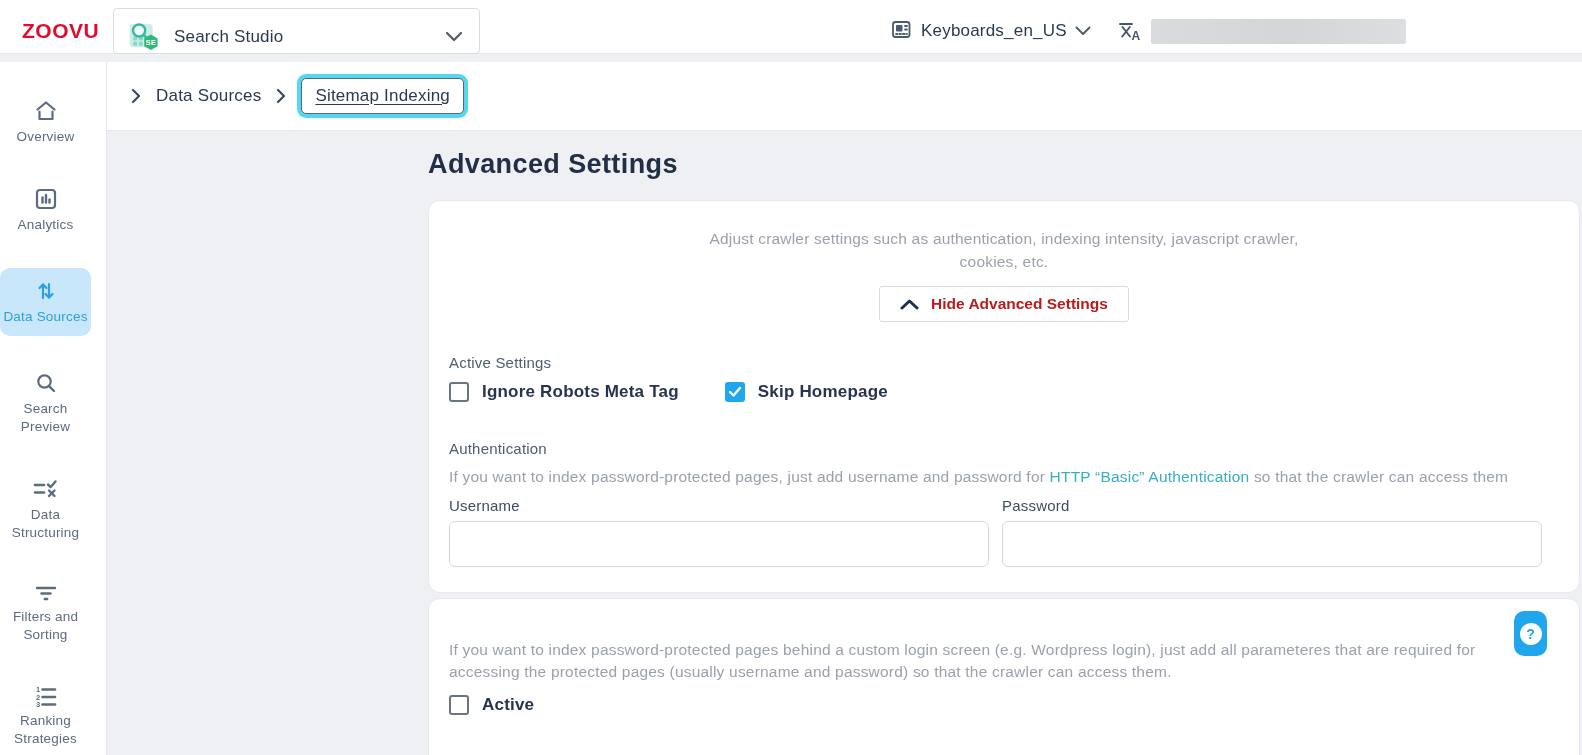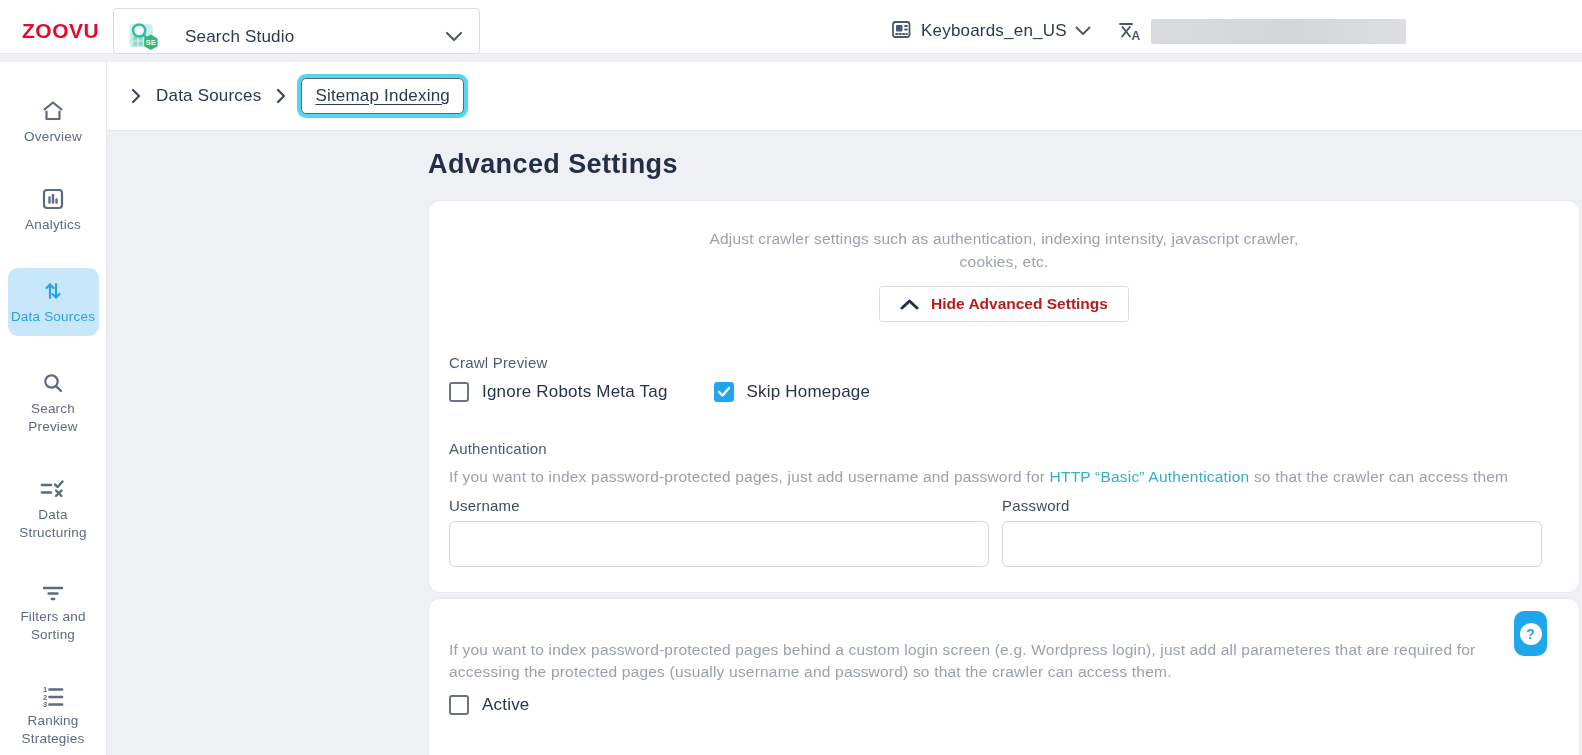--- a/index.html
+++ b/index.html
@@ -8,32 +8,32 @@
   .screen { position:relative; width:1582px; height:755px; background:#eef0f4; overflow:hidden; }
 
   
   .topbar { position:absolute; left:0; top:0; width:1582px; height:54px; background:#fff;
             border-bottom:1px solid #e6e8ec; z-index:10; }
   .logo { position:absolute; left:22px; top:0; height:62px; display:flex; align-items:center;
           font-size:21px; font-weight:800; color:#e30b2d; letter-spacing:.5px; text-transform:uppercase; }
   .app-picker { position:absolute; left:113px; top:8px; width:367px; height:46px; background:#fff;
                 border:1px solid #d9dde3; border-radius:4px; display:flex; align-items:center;
                 padding:11px 16px 0 12px; cursor:pointer; }
-  .app-picker .label { margin-left:25px; font-size:17px; color:#2b3950; font-weight:500; }
+  .app-picker .label { margin-left:14px; font-size:17px; color:#2b3950; font-weight:500; }
   .app-picker .chev { margin-left:auto; display:flex; }
   .top-right { position:absolute; left:890px; top:0; height:62px; display:flex; align-items:center; }
   .ws-label { margin-left:8px; font-size:17px; color:#2b3950; font-weight:500; }
   .ws-chev { margin-left:8px; display:flex; }
   .translate { margin-left:26px; display:flex; }
   .redacted { margin-left:8px; width:255px; height:25px; border-radius:2px;
               background:linear-gradient(90deg,#d9dbde 0%,#d3d5d9 55%,#dcdee1 100%); }
 
   
   .sidebar { position:absolute; left:0; top:62px; bottom:0; width:107px; background:#fff;
-             border-right:1px solid #e6e8ec; display:flex; flex-direction:column; align-items:center;
+             border-right:1px solid #e6e8ec; display:flex; flex-direction:column; 
              padding-top:30px; z-index:5; }
   .side-item { width:91px; display:flex; flex-direction:column; align-items:center;
                margin-bottom:28px; padding:6px 2px; border-radius:10px; cursor:pointer; }
   .side-item .ic { display:flex; }
   .side-item .lbl { margin-top:4px; font-size:13.5px; line-height:18px; color:#5d6b80; text-align:center; }
   .side-item.active { background:#c8e7fb; padding:10px 2px; }
   .side-item.active .lbl { color:#2e9fdd; }
 
   
   .crumbbar { position:absolute; left:107px; top:62px; right:0; height:69px; background:#fff;
@@ -60,21 +60,21 @@
               border-radius:3px; padding:7px 20px; height:36px; cursor:pointer; }
   .hide-btn .t { font-size:15.5px; font-weight:700; color:#b91c1c; }
 
   .sec-label { font-size:15px; color:#4e5c72; }
   .mt-crawl { margin-top:32px; }
   .cb-row { display:flex; align-items:center; gap:46px; margin-top:11px; }
   .cb-item { display:flex; align-items:center; gap:13px; cursor:pointer; }
   .cb-box { width:20px; height:20px; border:2px solid #6a7482; border-radius:3px; background:#fff;
             flex:0 0 auto; display:flex; align-items:center; justify-content:center; }
   .cb-box.checked { border-color:#1fa6ec; background:#1fa6ec; }
-  .cb-lbl { font-size:17px; color:#27344d; font-weight:400; }
+  .cb-lbl { font-size:17px; color:#27344d; font-weight:700; }
 
   .mt-auth { margin-top:38px; }
   .auth-desc { margin-top:10px; font-size:15.5px; line-height:20px; color:#9aa1ad; }
   .auth-desc .lnk { color:#36aec5; cursor:pointer; }
   .field-labels { display:flex; margin-top:10px; }
   .field-labels .fl { width:553px; font-size:15px; color:#3e4d63; }
   .inputs-row { display:flex; gap:13px; margin-top:7px; }
   .txt-input { width:540px; height:46px; border:1px solid #d3d7dd; border-radius:6px; background:#fff;
                font-size:16px; color:#27344d; padding:0 12px; outline:none; font-family:inherit; }
 
@@ -260,21 +260,21 @@
         <button class="hide-btn">
           <span style="display:flex">
             <svg width="19" height="11" viewBox="0 0 19 11">
                 <polyline points="2,9 9.5,2 17,9" fill="none" stroke="#20304e" stroke-width="3" stroke-linecap="round" stroke-linejoin="round"></polyline>
               </svg>
           </span>
           <span class="t">Hide Advanced Settings</span>
         </button>
       </div>
 
-      <div class="sec-label mt-crawl">Crawl Preview</div>
+      <div class="sec-label mt-crawl">Active Settings</div>
       <div class="cb-row">
         <label class="cb-item">
           <span class="cb-box"></span>
           <span class="cb-lbl">Ignore Robots Meta Tag</span>
         </label>
         <label class="cb-item">
           <span class="cb-box checked">
             <svg width="14" height="12" viewBox="0 0 14 12">
                 <polyline points="2,6 5.5,9.5 12,2" fill="none" stroke="#ffffff" stroke-width="2.4" stroke-linecap="round" stroke-linejoin="round"></polyline>
               </svg>

